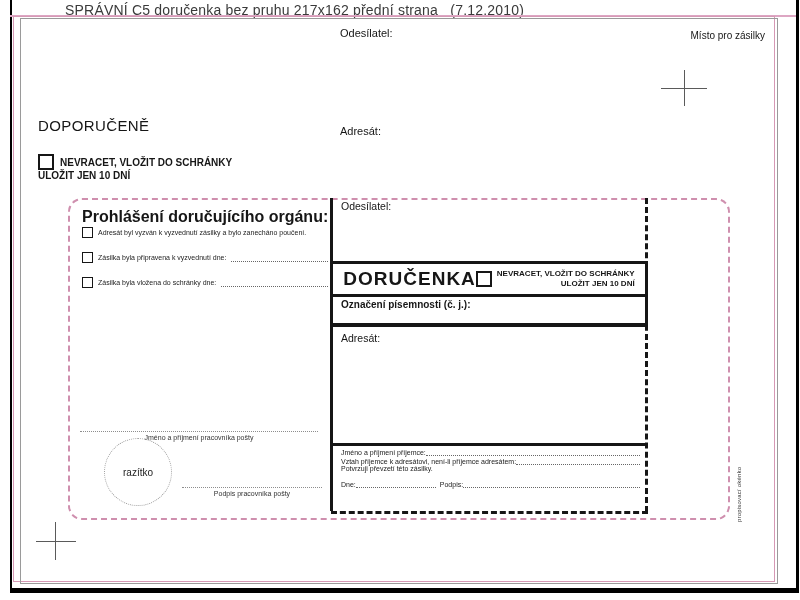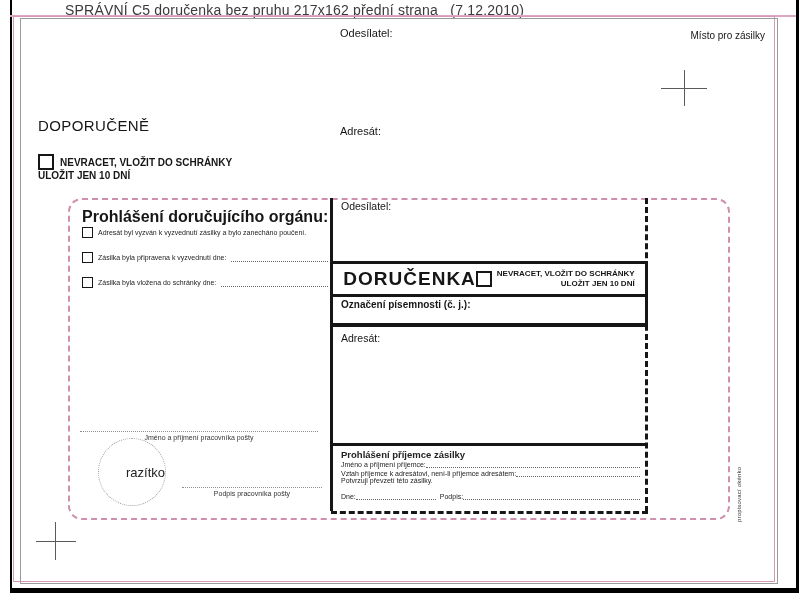--- a/index.html
+++ b/index.html
@@ -45,23 +45,23 @@
 
   
   .lf-title { left:82px; top:208px; font-size:16px; font-weight:bold; }
   .chk-row  { left:82px; display:flex; align-items:center; gap:5px; width:246px; font-size:7px; color:#222; }
   .chk-row .opt { white-space:nowrap; }
   .dots { flex:1 1 auto; border-bottom:1px dotted #666; height:8px; min-width:8px; }
 
   .dotline { border-bottom:1px dotted #8d8d8d; height:0; }
   .under-label { font-size:7px; color:#333; text-align:center; }
 
-  .stamp-circle { left:98px; top:438px; width:66px; height:66px; border:1.5px dotted #9b9b9b;
-                  border-radius:50%; display:flex; align-items:center; justify-content:flex-end;
-                  font-size:13px; color:#222; }
+  .stamp-circle { left:104px; top:438px; width:66px; height:66px; border:1.5px dotted #9b9b9b;
+                  border-radius:50%; display:flex; align-items:center; justify-content:center;
+                  font-size:10px; color:#222; }
 
   
   .col-dash-v { left:645px; top:198px; height:314px; border-left:3px dashed #161616; width:0; }
   .col-dash-b { left:331px; top:511px; width:317px; border-top:3px dashed #161616; height:0; }
   .col-solid-l{ left:330px; top:198px; height:313px; border-left:3px solid #161616; width:0; }
 
   .c-sender   { left:341px; top:200px; font-size:10.5px; }
   .dor-box { left:330px; top:261px; width:318px; height:36px; box-sizing:border-box;
              border:3px solid #161616; background:#fff; display:flex; align-items:center;
              justify-content:center; padding:0 7px; }
@@ -166,21 +166,20 @@
   </span>
 </div>
 
 <div class="abs ozn-box">
   <span>Označení písemnosti (č. j.):</span>
 </div>
 
 <div class="abs lbl c-addressee">Adresát:</div>
 
 <div class="abs rcp-box">
-  <div class="ttl">Prohlášení příjemce zásilky</div>
   <div class="rcp-row">
     <span>Jméno a příjmení příjemce:</span>
     <span class="dots"></span>
   </div>
   <div class="rcp-row" style="margin-bottom:0;">
     <span>Vztah příjemce k adresátovi, není-li příjemce adresátem:</span>
     <span class="dots"></span>
   </div>
   <div>Potvrzuji převzetí této zásilky.</div>
   <div class="rcp-row rcp-last">

